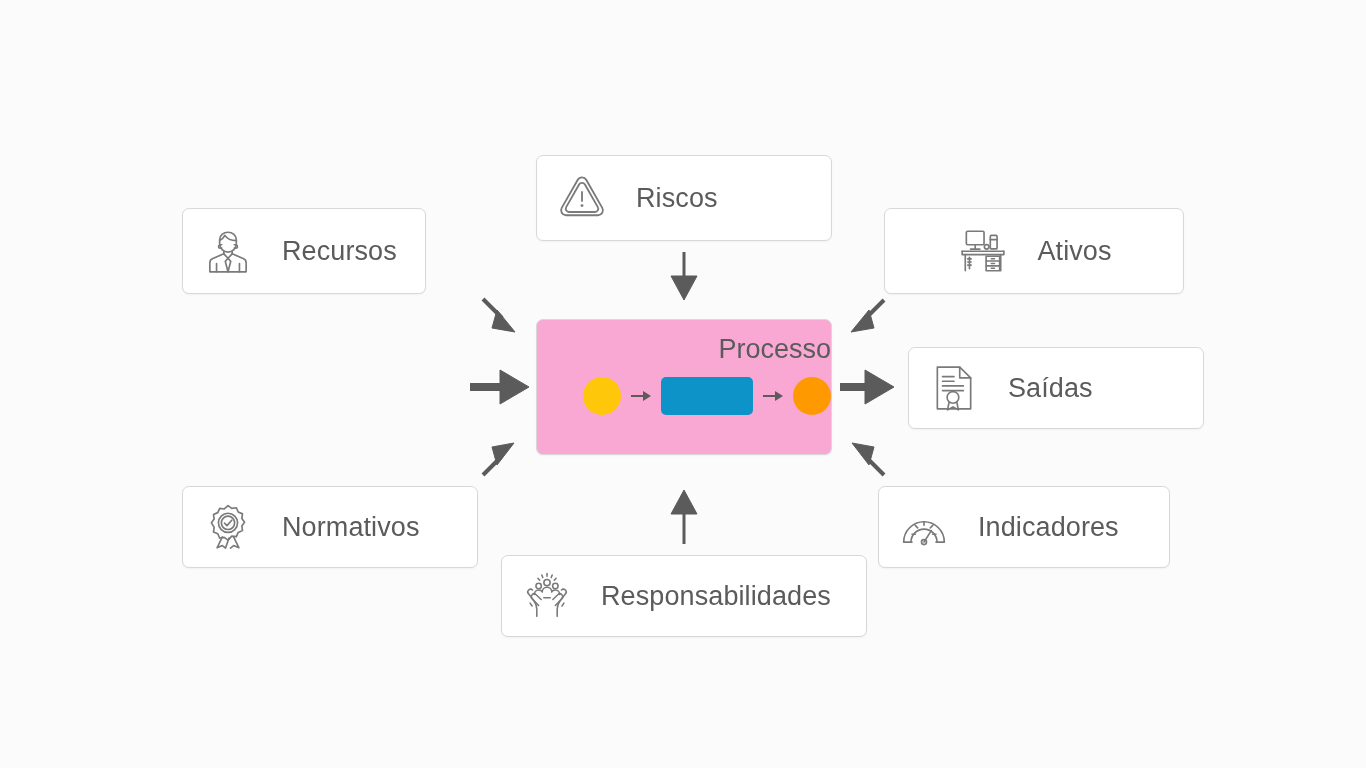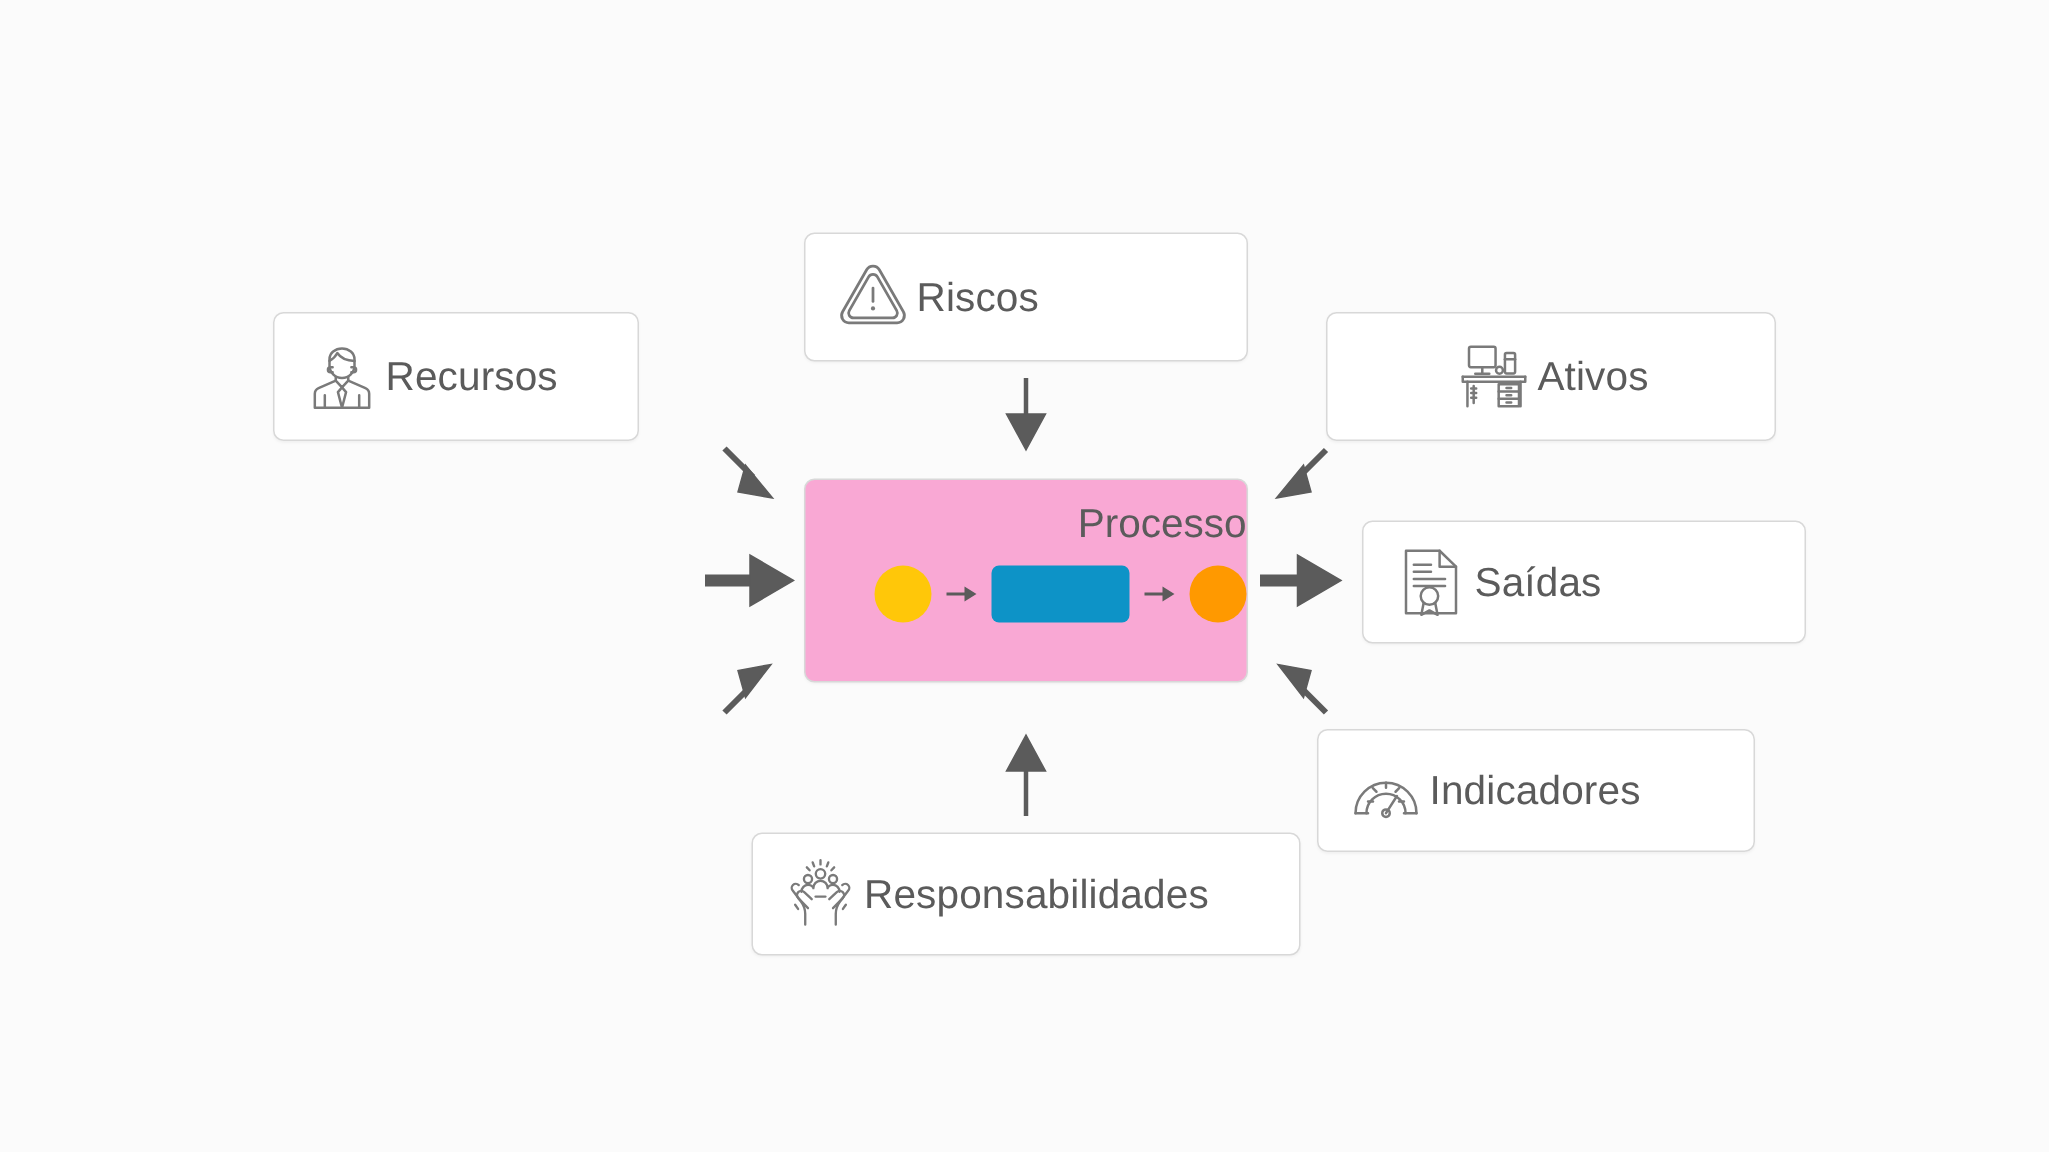--- a/index.html
+++ b/index.html
@@ -18,21 +18,21 @@
     background: #fbfbfb;
   }
   .node {
     position: absolute;
     box-sizing: border-box;
     background: #ffffff;
     border: 1px solid #d8d8d8;
     border-radius: 7px;
     display: flex;
     align-items: center;
-    gap: 2px;
+    gap: 27px;
     padding: 0 18px;
     box-shadow: 0 1px 2px rgba(0,0,0,0.045);
   }
   .node .label {
     color: #5b5b5b;
     font-size: 27px;
     font-weight: 400;
     letter-spacing: 0.1px;
     white-space: nowrap;
   }
@@ -178,20 +178,33 @@
         <path d="M20 24.5v2.2L24 31l4-4.3v-2.2"></path>
         <path d="M24 31l-2.6 3 2.6 10 2.6-10z"></path>
         <path d="M20 26.6 9 31.4A4 4 0 0 0 6.6 35v9h34.8v-9a4 4 0 0 0-2.4-3.6L28 26.6"></path>
         <path d="M13 36v8M35 36v8"></path>
       </svg>
     </span>
     <span class="label">Recursos</span>
   </div>
 
 
+  <div class="node" id="node-normativos">
+    <span class="icon">
+      <svg viewBox="0 0 48 48" width="50" height="50" fill="none" stroke="#7a7a7a" stroke-width="1.6" stroke-linecap="round" stroke-linejoin="round">
+        <path d="M24 3.5l3.6 2.6 4.4-.6 1.8 4.1 4.1 1.8-.6 4.4 2.6 3.6-2.6 3.6.6 4.4-4.1 1.8-1.8 4.1-4.4-.6L24 36.6l-3.6-2.6-4.4.6-1.8-4.1-4.1-1.8.6-4.4L8.1 20l2.6-3.6-.6-4.4 4.1-1.8 1.8-4.1 4.4.6z"></path>
+        <circle cx="24" cy="20" r="9.2"></circle>
+        <circle cx="24" cy="20" r="6.4"></circle>
+        <path d="M20.6 20.2l2.4 2.5 4.6-5.2"></path>
+        <path d="M18.6 33.5L13.5 44l5.1-2.2 3 2.4 3.4-9.6"></path>
+        <path d="M29.4 33.5L34.5 44l-5.1-2.2-3 2.4"></path>
+      </svg>
+    </span>
+    <span class="label">Normativos</span>
+  </div>
 
   <div class="node" id="node-riscos">
     <span class="icon">
       <svg viewBox="0 0 48 48" width="52" height="52" fill="none" stroke="#7a7a7a" stroke-width="1.7" stroke-linecap="round" stroke-linejoin="round">
         <path d="M20.1 7.2 5.3 33.1a4.5 4.5 0 0 0 3.9 6.8h29.6a4.5 4.5 0 0 0 3.9-6.8L27.9 7.2a4.5 4.5 0 0 0-7.8 0z"></path>
         <path d="M21.3 11.6 9.4 32.4a3 3 0 0 0 2.6 4.5h24a3 3 0 0 0 2.6-4.5L26.7 11.6a3.1 3.1 0 0 0-5.4 0z"></path>
         <path d="M24 18.5v8.2"></path>
         <circle cx="24" cy="31" r="1.3" fill="#7a7a7a" stroke="none"></circle>
       </svg>
     </span>

